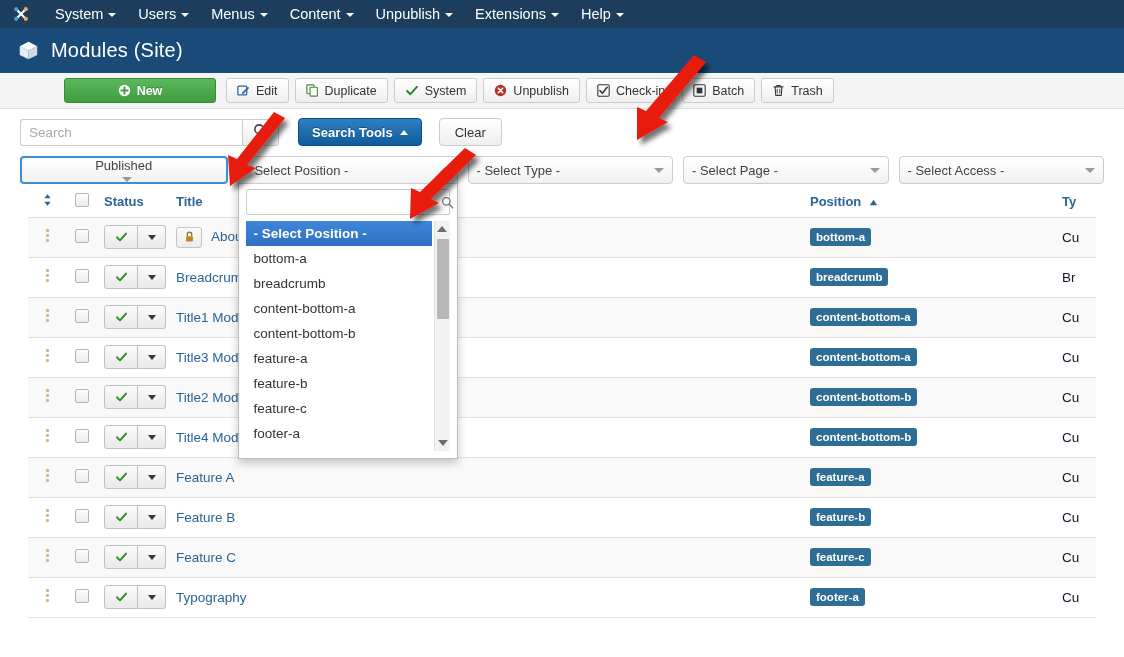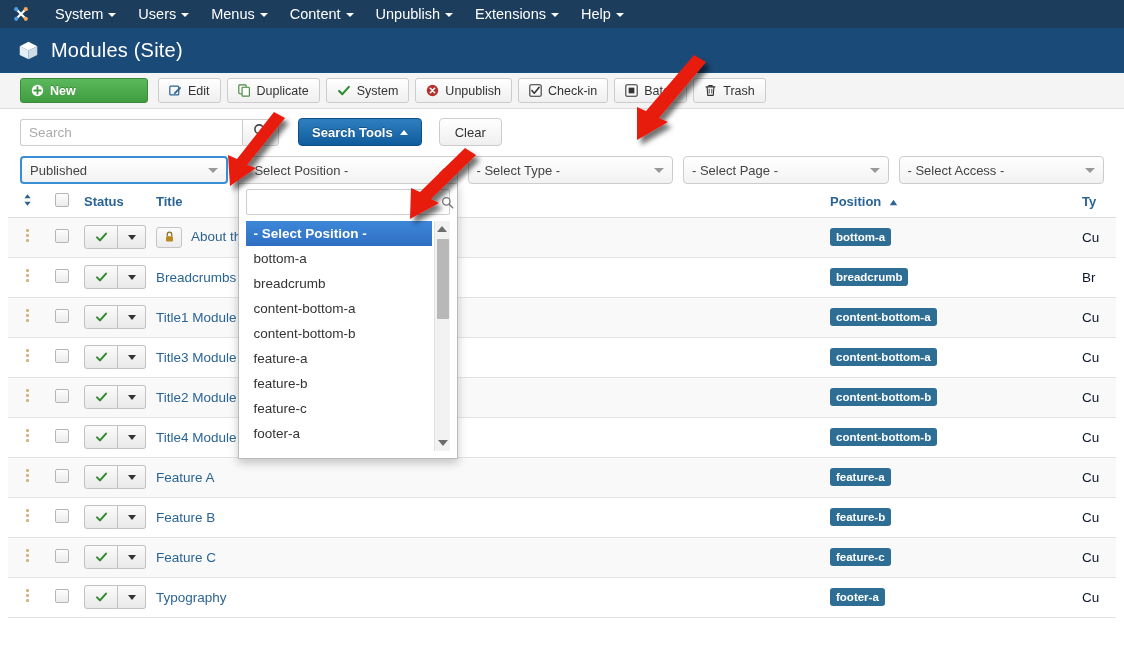--- a/index.html
+++ b/index.html
@@ -87,23 +87,25 @@
     border: 1px solid #ccc;
     border-radius: 3px;
     cursor: pointer;
     white-space: nowrap;
   }
   .tb-btn.primary-new {
     background: linear-gradient(#5cb85c, #3f9c3f);
     border: 1px solid #3a8a3a;
     color: #fff;
     font-weight: bold;
-    width: 128px;
+    width: 152px;
+    justify-content: center;
     text-shadow: 0 -1px 0 rgba(0,0,0,.25);
     margin-right: 4px;
+    margin-left: 44px;
   }
   .tb-ico { display: inline-flex; align-items: center; }
 
   
   #searchbar {
     height: 40px;
     display: flex;
     align-items: center;
     padding: 6px 20px 0 20px;
     gap: 7px;
@@ -208,20 +210,21 @@
     gap: 10px;
     position: relative;
     z-index: 20;
     background: #fff;
   }
   #sel-published {
     width: 222px;
     height: 28px;
     border: 2px solid #3a8fd4;
     border-radius: 4px;
+    flex-direction: column;
   }
   #pos-filter-wrap { position: relative; width: 220px; }
   #sel-position {
     width: 220px;
     height: 28px;
     border: 1px solid #ccc;
     border-bottom-left-radius: 0;
     border-bottom-right-radius: 0;
     background: linear-gradient(#fff,#f2f2f2);
     position: relative;
@@ -319,21 +322,21 @@
     border-radius: 1px;
     cursor: pointer;
   }
   #pos-scroll-dn-wrap {
     position: absolute;
     bottom: 0; left: 0; width: 16px;
   }
 
   
   #table-wrap {
-    padding: 0 8px;
+    padding: 0 28px;
     position: relative;
     z-index: 1;
   }
   table { width: 100%; border-collapse: collapse; table-layout: fixed; }
   thead th {
     height: 30px;
     font-size: 13px;
     color: #2a6496;
     font-weight: bold;
     text-align: left;

